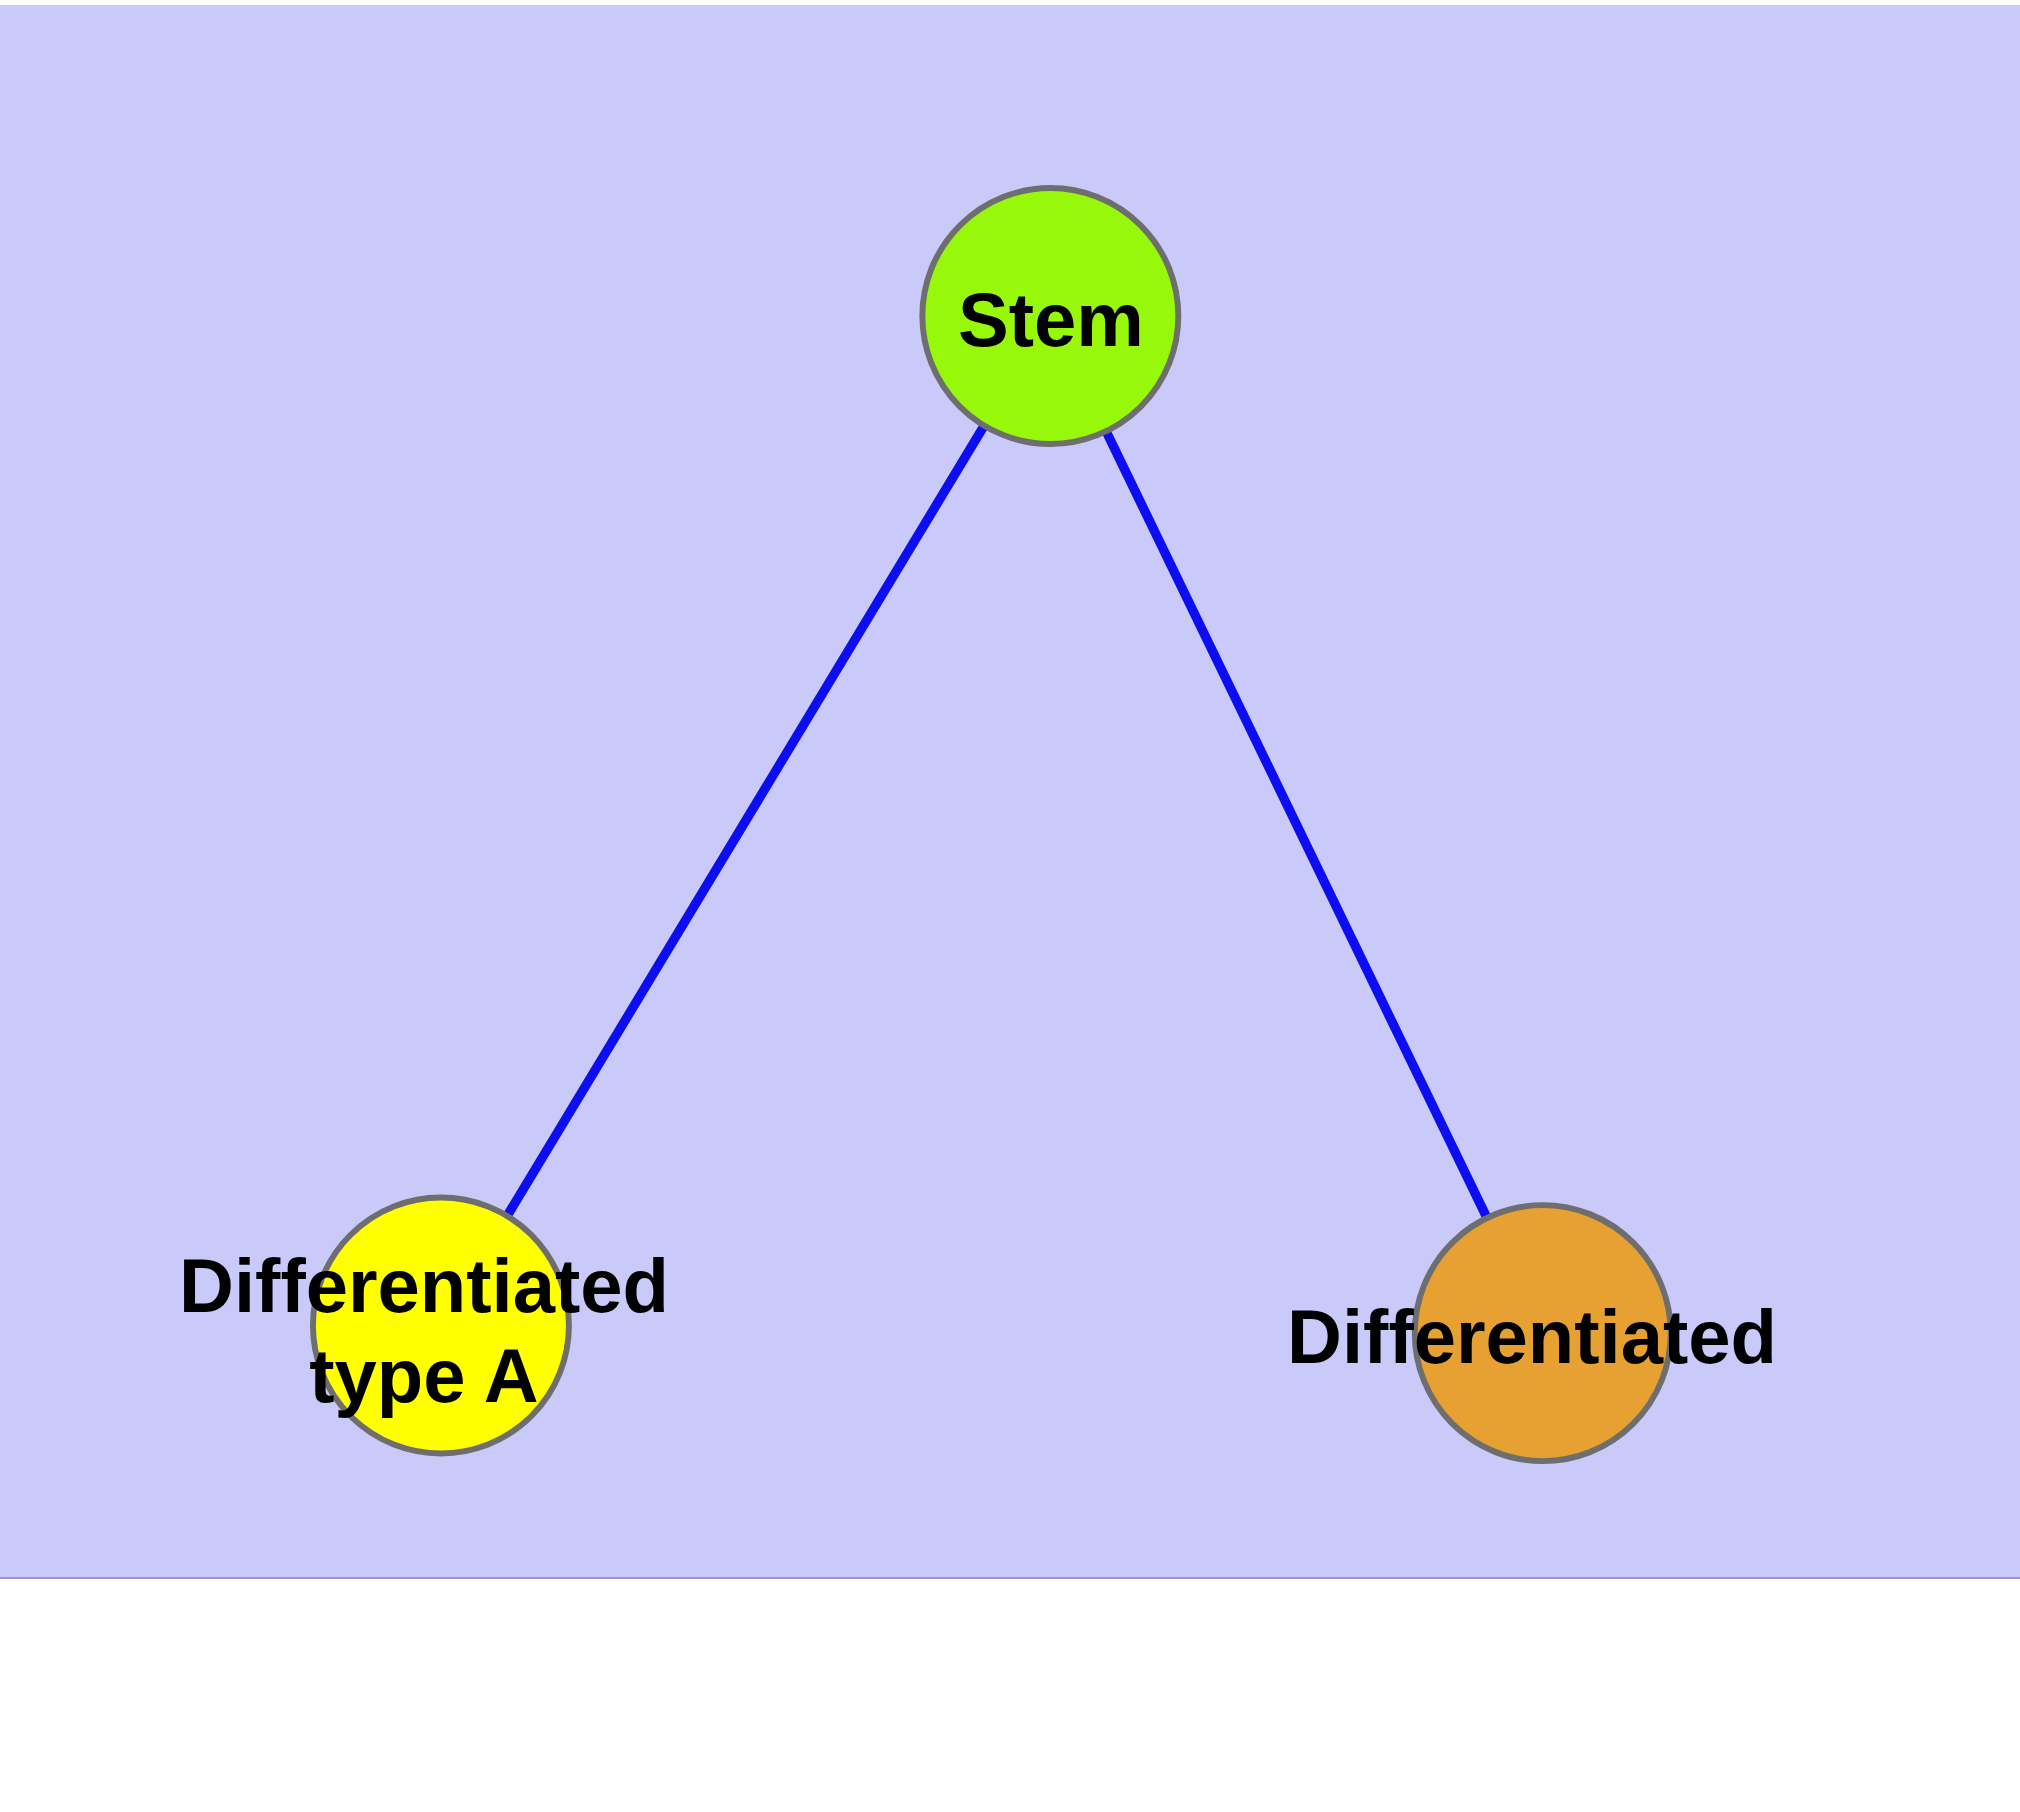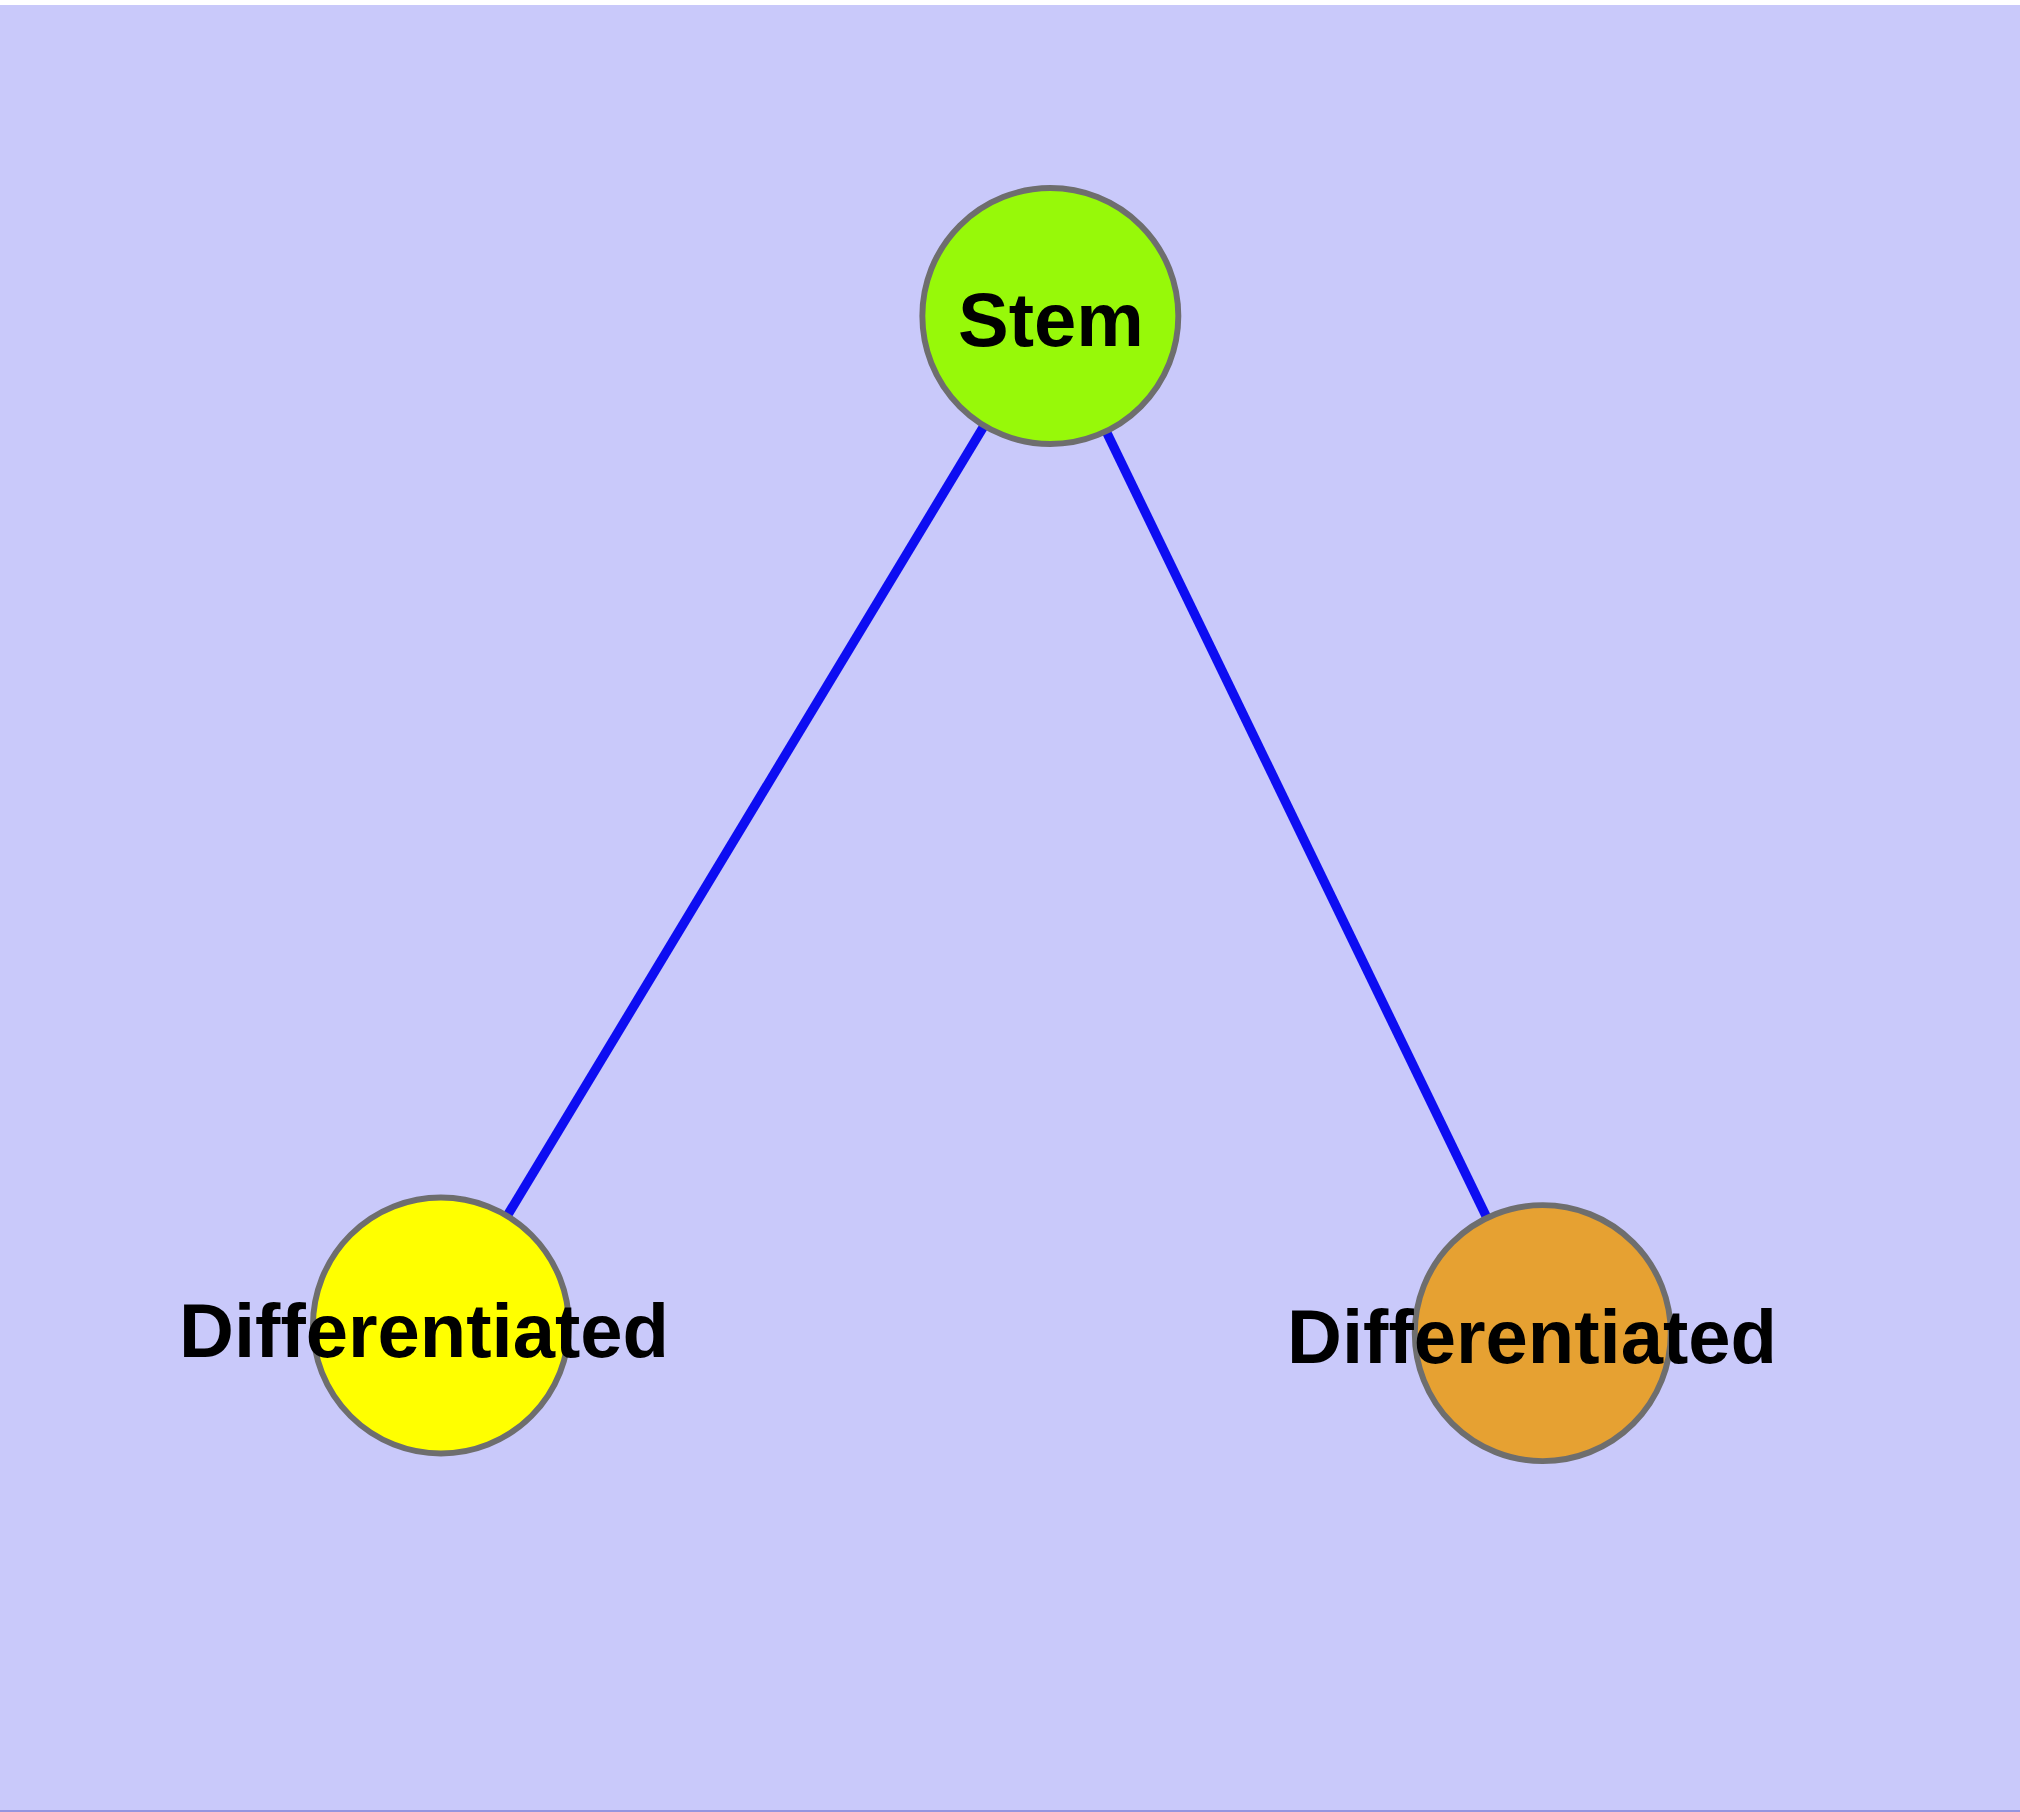--- a/index.html
+++ b/index.html
@@ -9,21 +9,21 @@
     height: 1812px;
     background: #ffffff;
     font-family: "Liberation Sans", sans-serif;
     overflow: hidden;
   }
   .canvas {
     position: absolute;
     left: 0;
     top: 5.1px;
     width: 2021px;
-    height: 1807px;
+    height: 1574px;
   }
   .panel-bg {
     position: absolute;
     left: 0; top: 0; right: 0; bottom: 0;
   }
   .bottom-edge-line {
     position: absolute;
     left: 0; bottom: 0;
     width: 100%;
     height: 2.5px;
@@ -62,20 +62,21 @@
     <circle cx="520" cy="1558" r="151" stroke-width="7" id="circle-a" fill="#FFFF00" stroke="#6E6E6E"></circle>
     <circle cx="1820" cy="1567" r="151" stroke-width="7" id="circle-b" fill="#E6A132" stroke="#6E6E6E"></circle>
   </svg>
 
   <div class="node-label" style="left: 1051px; top: 315px; color: rgb(0, 0, 0);">
     <div>Stem</div>
   </div>
 
   <div class="node-label" style="left: 424px; top: 1326px; color: rgb(0, 0, 0);">
     <div>Differentiated</div>
+    <div>type A</div>
   </div>
 
   <div class="node-label" style="left: 1532px; top: 1332px; color: rgb(0, 0, 0);">
     <div>Differentiated</div>
   </div>
 
   <div class="bottom-edge-line"></div>
 </div>
 
 

